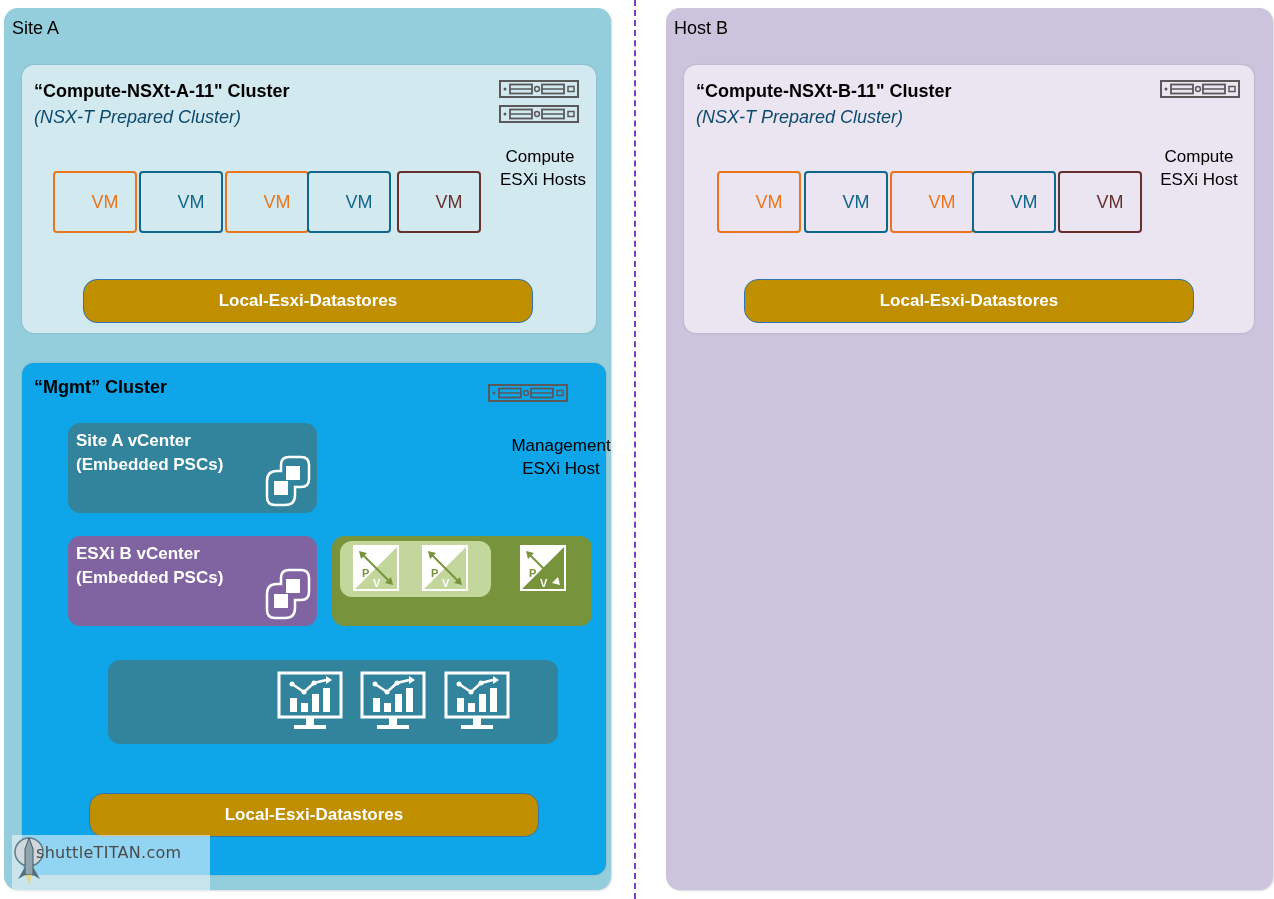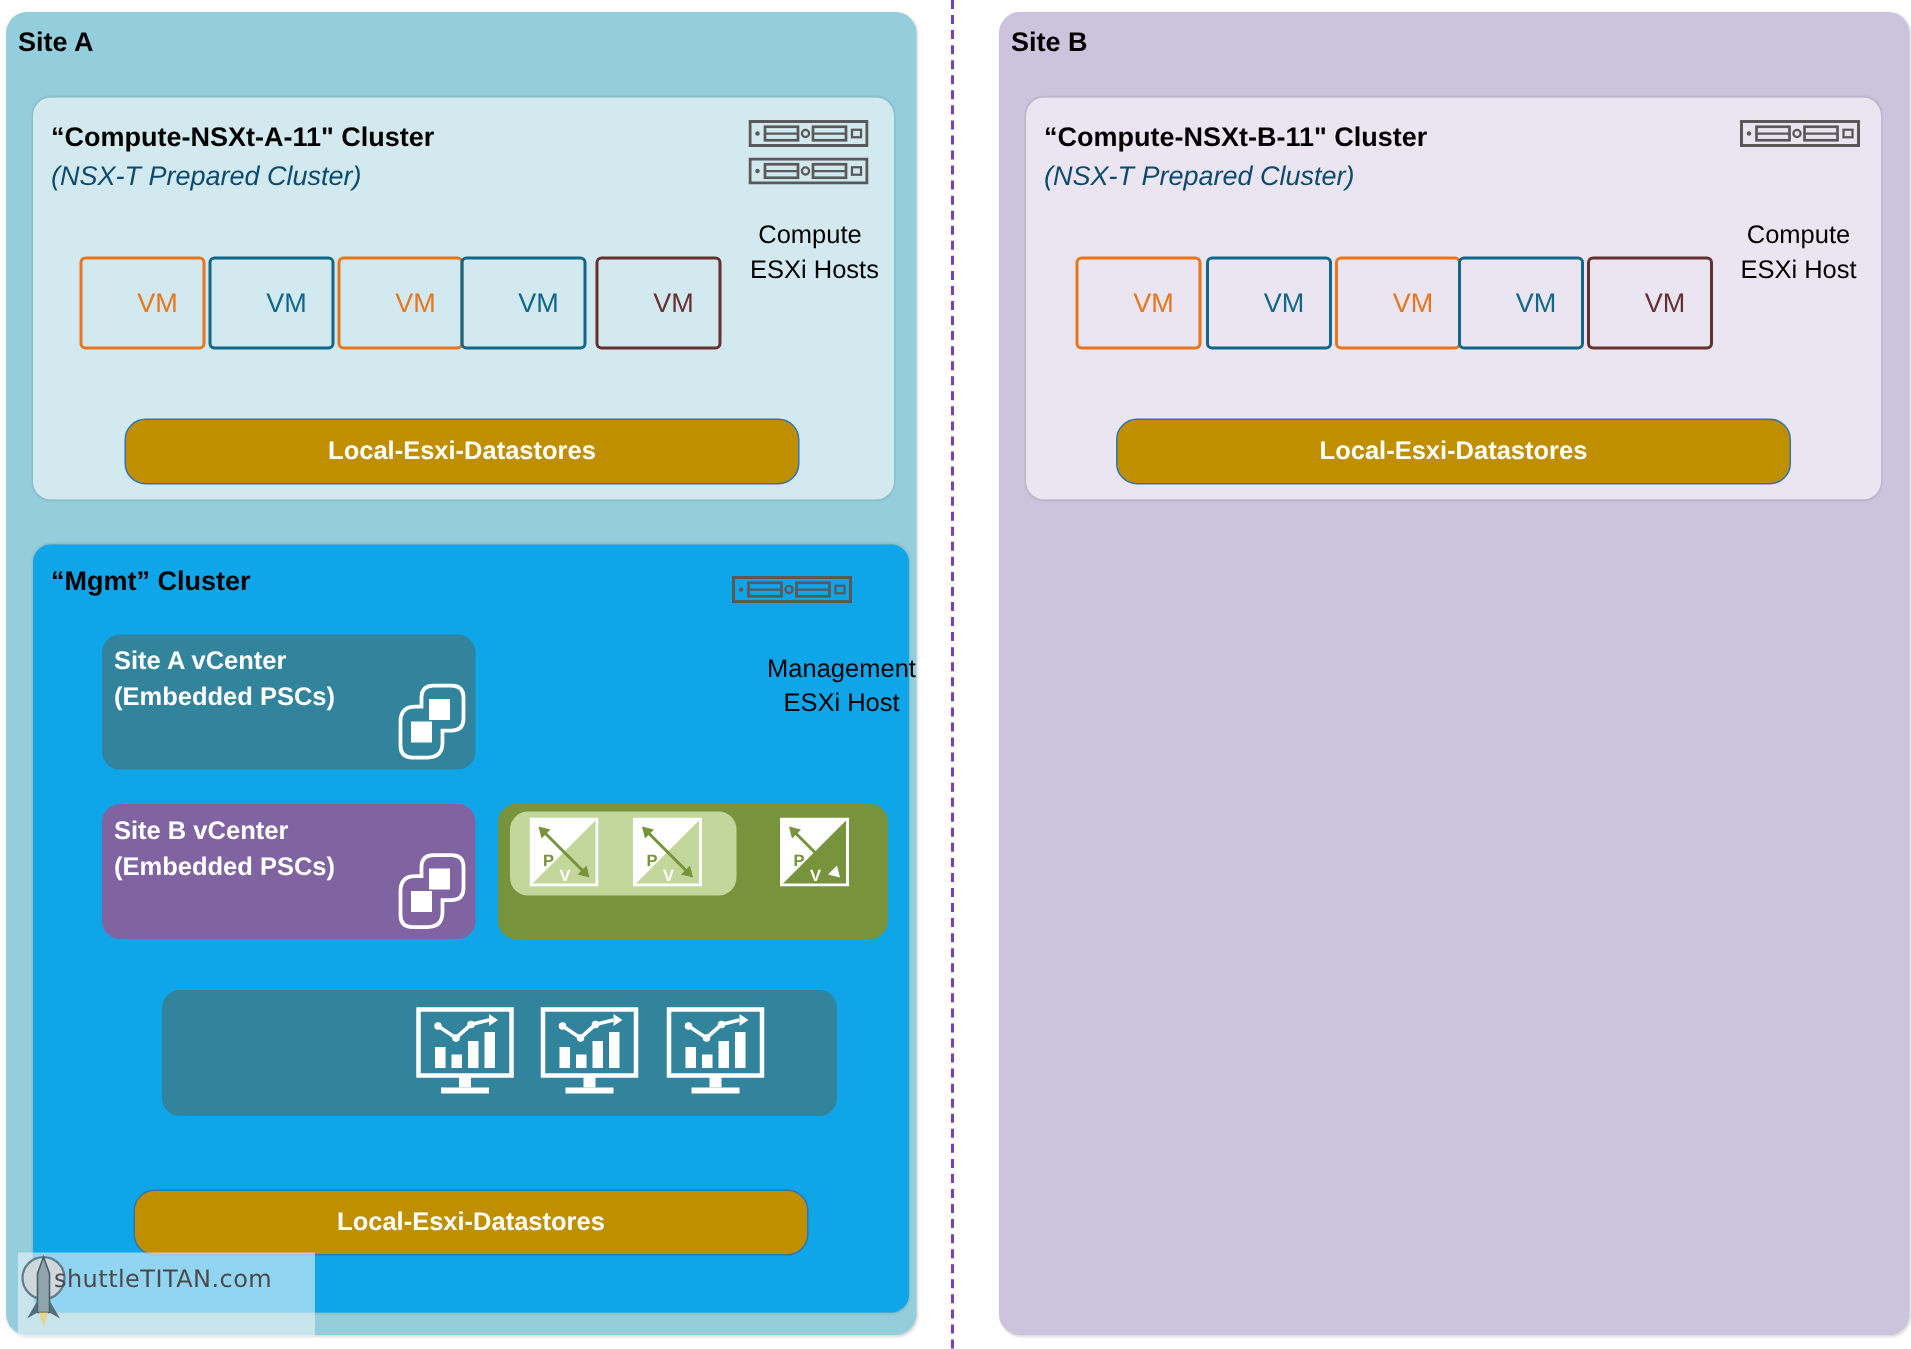--- a/index.html
+++ b/index.html
@@ -1,20 +1,20 @@
 <!DOCTYPE html>
 <html><head>
 <meta charset="utf-8">
 <style>
   html,body{margin:0;padding:0;}
   body{width:1274px;height:899px;background:#ffffff;position:relative;overflow:hidden;font-family:"Liberation Sans",sans-serif;}
   .site{position:absolute;border-radius:14px;box-shadow:1px 1px 2px rgba(0,0,0,0.15);}
   .site-a{left:4px;top:8px;width:607px;height:882px;background:#94cddb;}
   .site-b{left:666px;top:8px;width:607px;height:882px;background:#ccc3dc;}
-  .site-title{position:absolute;left:8px;top:10px;font-weight:bold;font-size:18px;color:#000;}
+  .site-title{position:absolute;left:8px;top:10px;font-weight:normal;font-size:18px;color:#000;}
   .divider{position:absolute;left:634px;top:0;width:0;height:899px;border-left:2px dashed #7a3fbf;}
   .cluster{position:absolute;border-radius:12px;box-shadow:0 0 2px rgba(0,0,0,0.2);}
   .cl-a{left:18px;top:57px;width:574px;height:268px;background:#d3e9f0;}
   .cl-b{left:18px;top:57px;width:570px;height:268px;background:#eae5f1;}
   .cl-m{left:18px;top:355px;width:584px;height:512px;background:#0ea5e9;}
   .cl-title{position:absolute;left:12px;top:16px;font-weight:bold;font-size:18px;color:#000;white-space:nowrap;}
   .cl-sub{position:absolute;left:12px;top:42px;font-style:italic;font-size:18px;color:#0c4a6e;white-space:nowrap;}
   .host-label{position:absolute;font-size:17px;text-align:center;color:#000;line-height:23px;white-space:nowrap;}
   .server{position:absolute;width:80px;height:18px;}
   .vm{position:absolute;width:84px;height:62px;border:2px solid;border-radius:4px;box-sizing:border-box;display:flex;align-items:center;justify-content:center;font-weight:normal;font-size:18px;padding-left:20px;}
@@ -112,21 +112,21 @@
         <div>Site A vCenter</div>
         <div>(Embedded PSCs)</div>
       </div>
       <svg class="icon-vc">
           <use href="#sym-vc"></use>
         </svg>
     </div>
 
     <div class="card vc-b">
       <div class="txt">
-        <div>Site B vCenter</div>
+        <div>ESXi B vCenter</div>
         <div>(Embedded PSCs)</div>
       </div>
       <svg class="icon-vc">
           <use href="#sym-vc"></use>
         </svg>
     </div>
 
     <div class="card edge">
       <div class="edge-inner"></div>
       <svg class="pv" style="left:21px;top:9px;" viewBox="0 0 46 46">
@@ -170,21 +170,21 @@
         </svg>
     </div>
 
     <div class="ds" style="left:67px;top:430px;width:450px;">Local-Esxi-Datastores</div>
   </div>
 </div>
 
 <div class="divider"></div>
 
 <div class="site site-b">
-  <div class="site-title">Site B</div>
+  <div class="site-title">Host B</div>
   <div class="cluster cl-b">
     <div class="cl-title">“Compute-NSXt-B-11" Cluster</div>
     <div class="cl-sub">(NSX-T Prepared Cluster)</div>
     <svg class="server" style="left:476px;top:15px;">
         <use href="#sym-server"></use>
       </svg>
     <div class="host-label" style="left:470px;top:80px;width:90px;">
       <div>Compute</div>
       <div>ESXi Host</div>
     </div>

